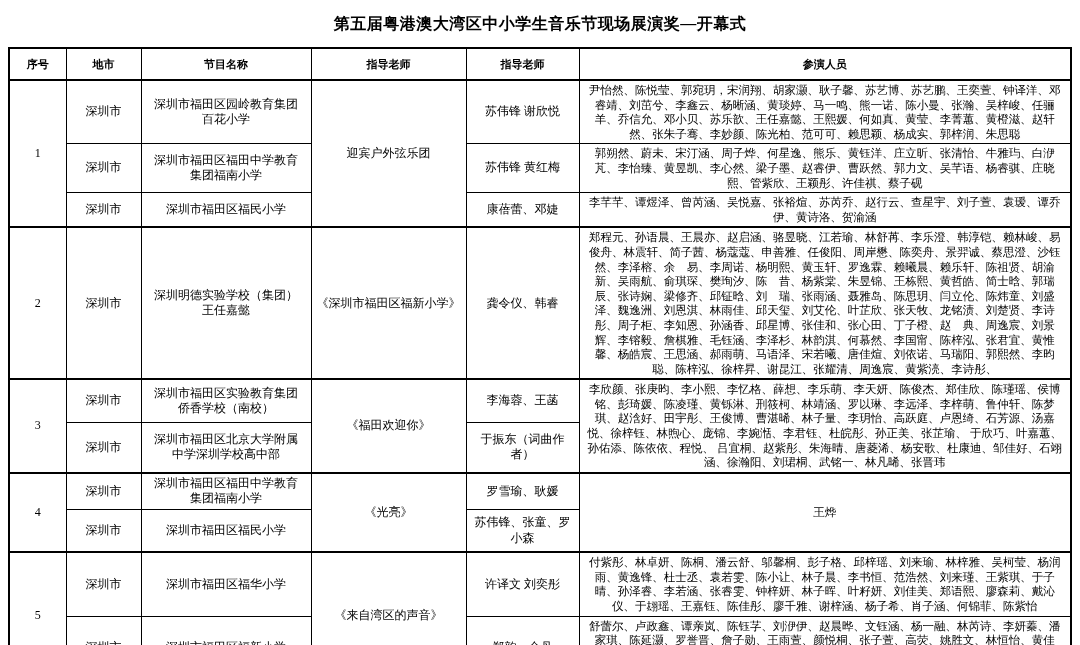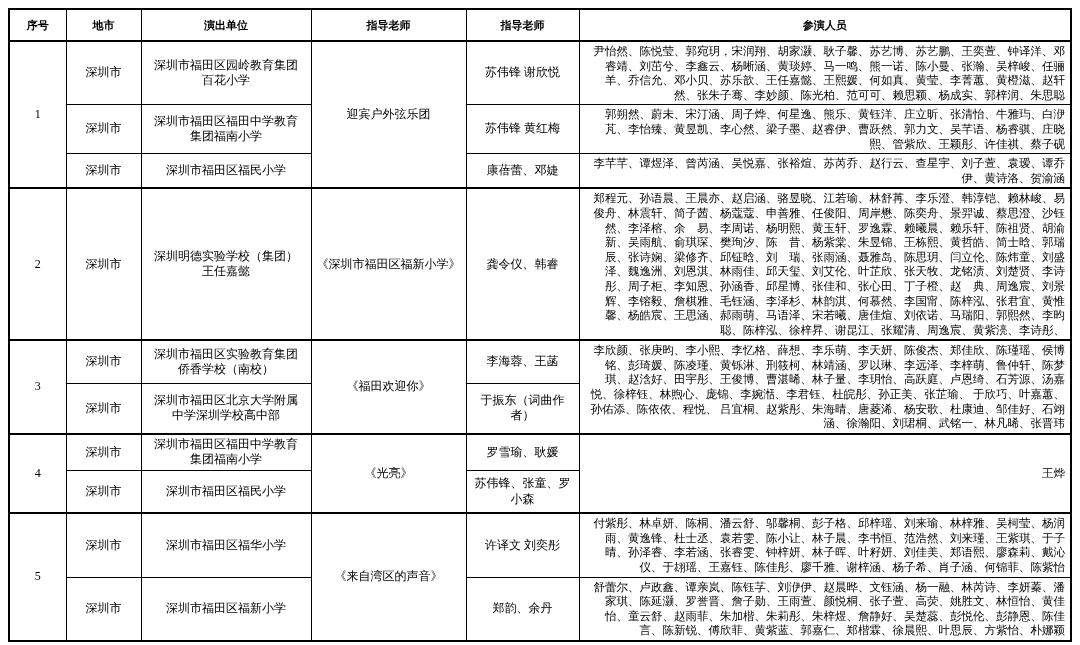--- a/index.html
+++ b/index.html
@@ -23,43 +23,44 @@
     font-size:12px; line-height:1.3;
     padding:2px 3px;
     word-break:break-all;
   }
   thead th { font-weight:bold; height:26px; font-size:11px; }
   td.c-no { font-family:"Liberation Serif",serif; }
   td.c-unit { padding:2px 12px; }
   td.c-teachers { padding:5px 4px; }
   td.c-performers {
     font-size:11.5px; line-height:1.27; padding:2px 5px;
-    text-align:right;
+    text-align:center;
   }
   tr.group-start > td, tr.group-start > th { border-top:2px solid #000; }
 </style>
 </head>
 <body>
 
 <div class="page">
+  <div class="doc-title">第五届粤港澳大湾区中小学生音乐节现场展演奖—开幕式</div>
 
   <table class="awards">
     <colgroup>
       <col style="width:57px">
       <col style="width:75px">
       <col style="width:170px">
       <col style="width:155px">
       <col style="width:113px">
       <col>
     </colgroup>
     <thead>
       <tr>
         <th>序号</th>
         <th>地市</th>
-        <th>演出单位</th>
+        <th>节目名称</th>
         <th>指导老师</th>
         <th>指导老师</th>
         <th>参演人员</th>
       </tr>
     </thead>
     <tbody>
         <tr class="group-start">
           <td class="c-no" rowspan="3">1</td>
           <td class="c-city">深圳市</td>
           <td class="c-unit">深圳市福田区园岭教育集团百花小学</td>

